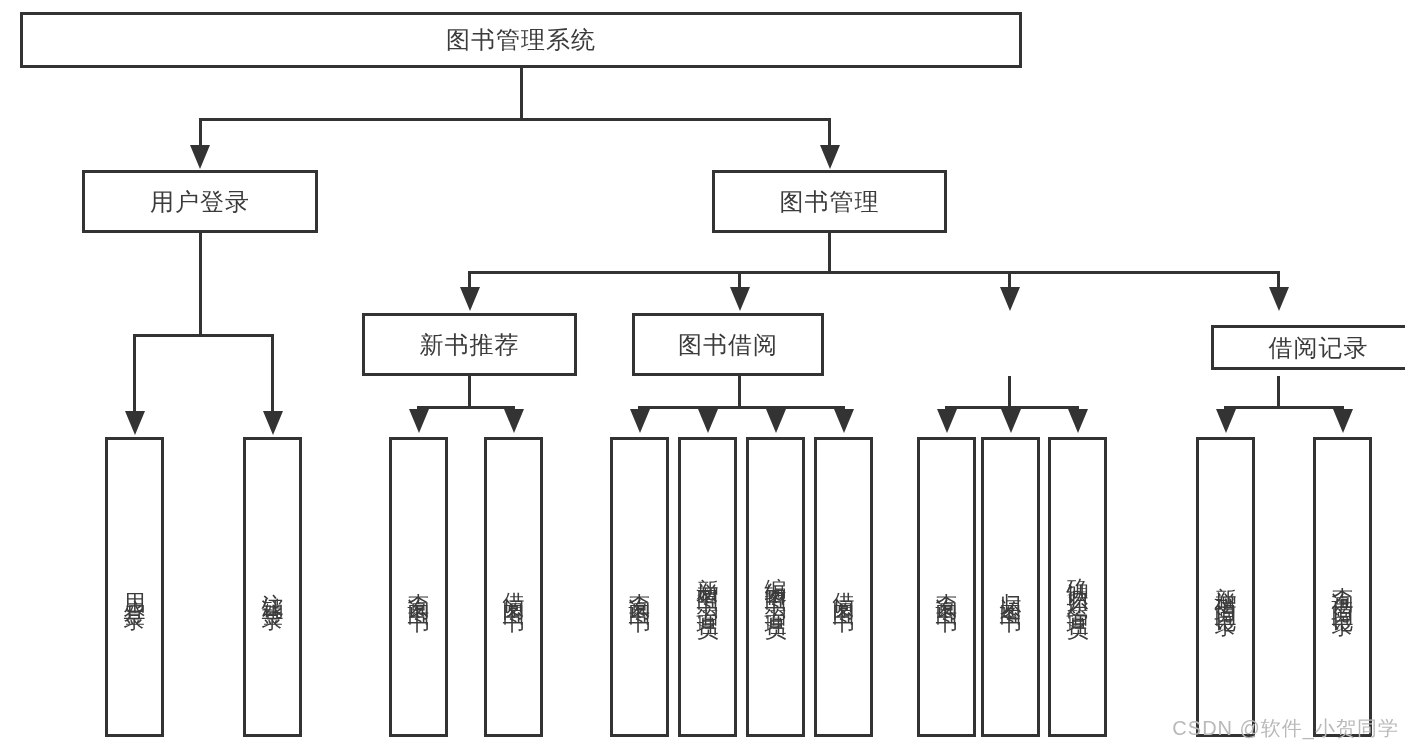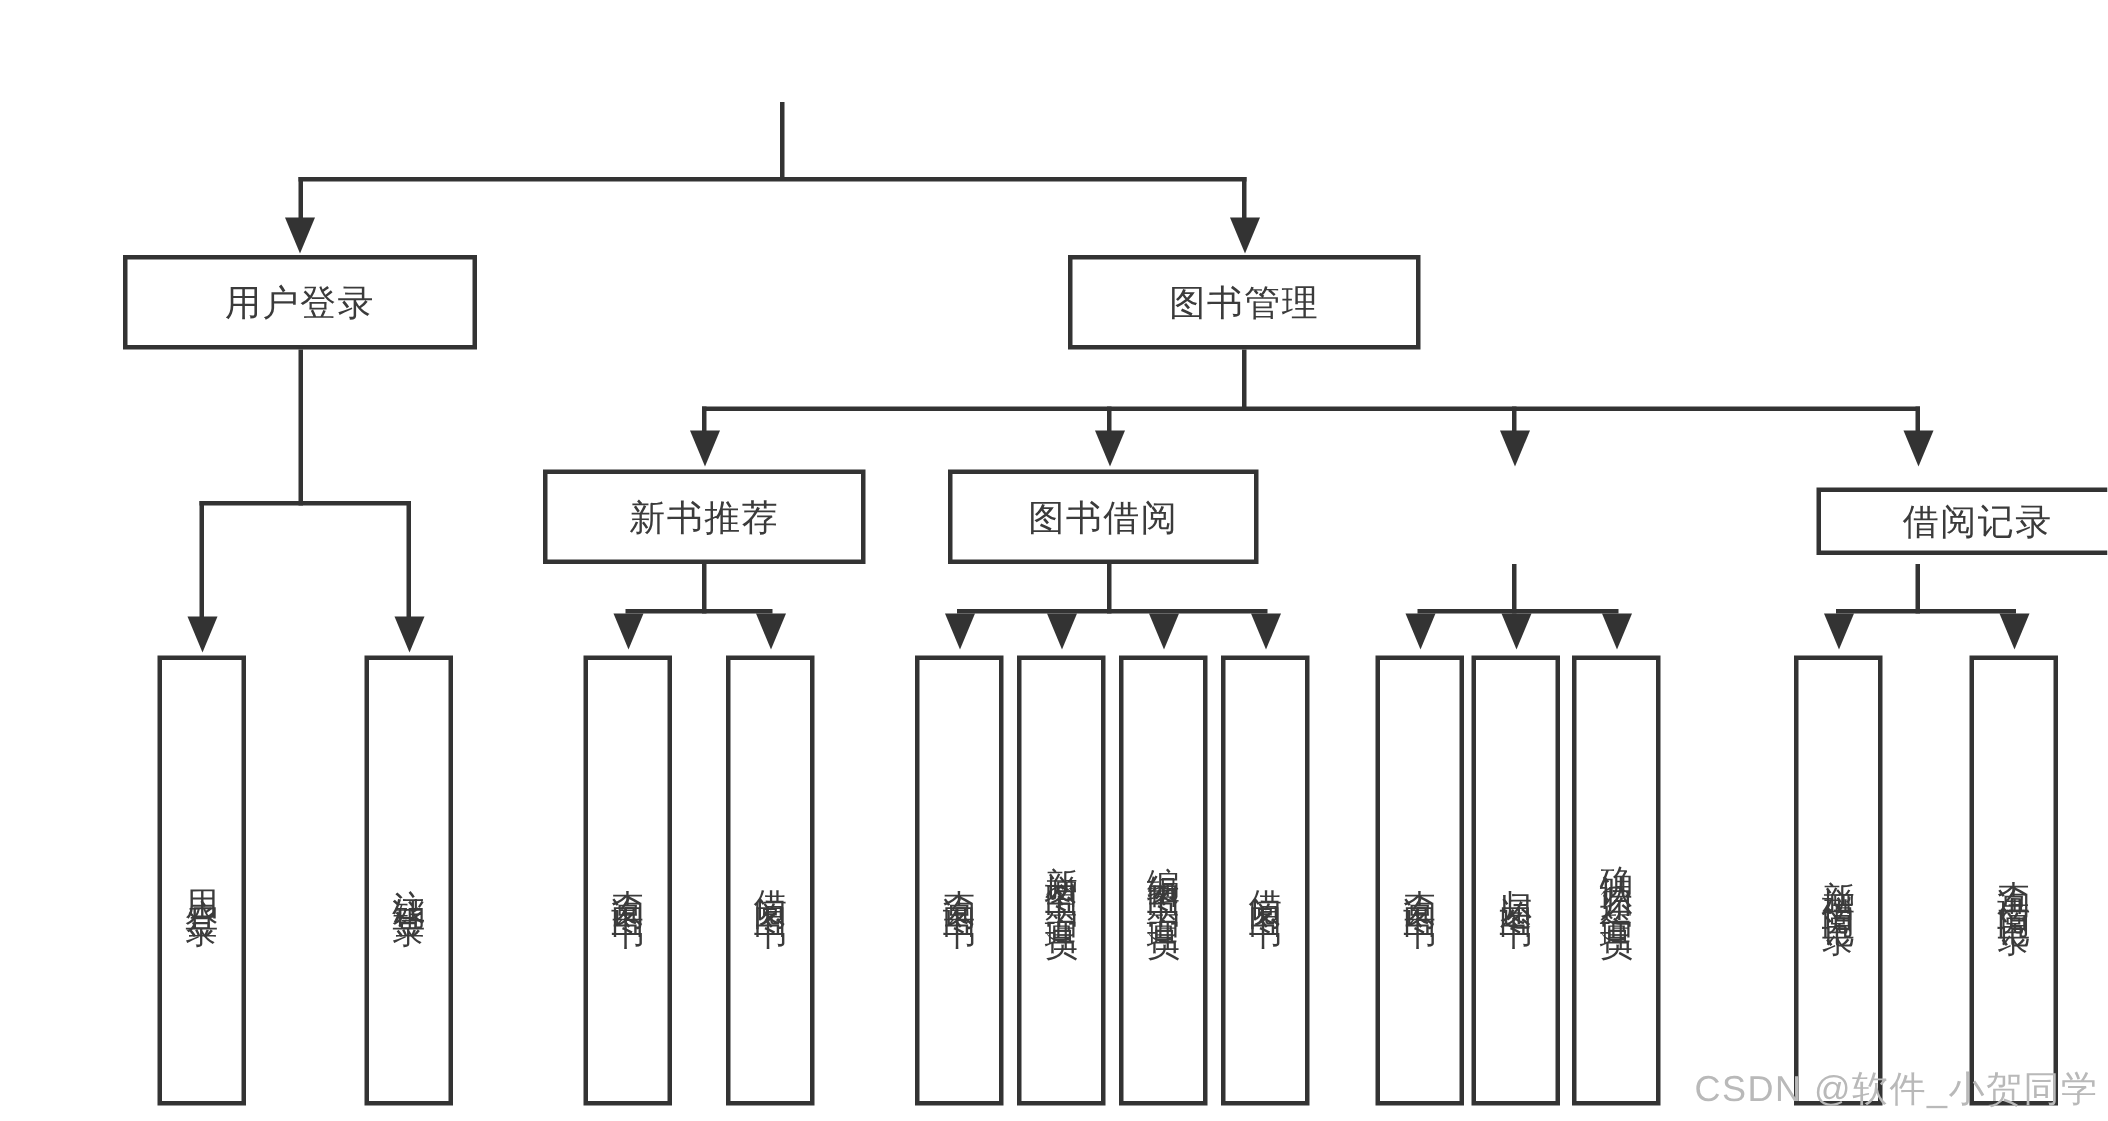--- a/index.html
+++ b/index.html
@@ -42,38 +42,39 @@
   }
   .vl{position:absolute;width:3px;background:var(--line);}
   .hl{position:absolute;height:3px;background:var(--line);}
   .ah{position:absolute;width:0;height:0;
       border-left:10px solid transparent;
       border-right:10px solid transparent;
       border-top:24px solid var(--line);}
   .watermark{
     position:absolute;
     right:6px;bottom:5px;
-    font-size:24px;
+    font-size:20px;
     color:#b9b9b9;
     letter-spacing:1px;
     z-index:10;
     white-space:nowrap;
   }
 </style>
 </head>
 <body>
 
 <div id="canvas">
 
+  <div class="node" style="left:20px;top:12px;width:1002px;height:56px;">图书管理系统</div>
 
   <div class="node" style="left:82px;top:170px;width:236px;height:63px;">用户登录</div>
   <div class="node" style="left:362px;top:313px;width:215px;height:63px;">新书推荐</div>
 
   <div class="node" style="left:712px;top:170px;width:235px;height:63px;">图书管理</div>
-  <div class="node" style="left:632px;top:313px;width:207px;height:63px;">图书借阅</div>
+  <div class="node" style="left:632px;top:313px;width:192px;height:63px;">图书借阅</div>
   <div class="node" style="left:1171px;top:325px;width:215px;height:45px;margin-left:40px;">借阅记录</div>
 
   <div class="vnode" style="left:105px;top:437px;width:59px;height:300px;">
     <span class="vtext">用户登录</span>
     </div>
   <div class="vnode" style="left:243px;top:437px;width:59px;height:300px;">
     <span class="vtext">注销登录</span>
     </div>
 
   <div class="vnode" style="left:389px;top:437px;width:59px;height:300px;">

